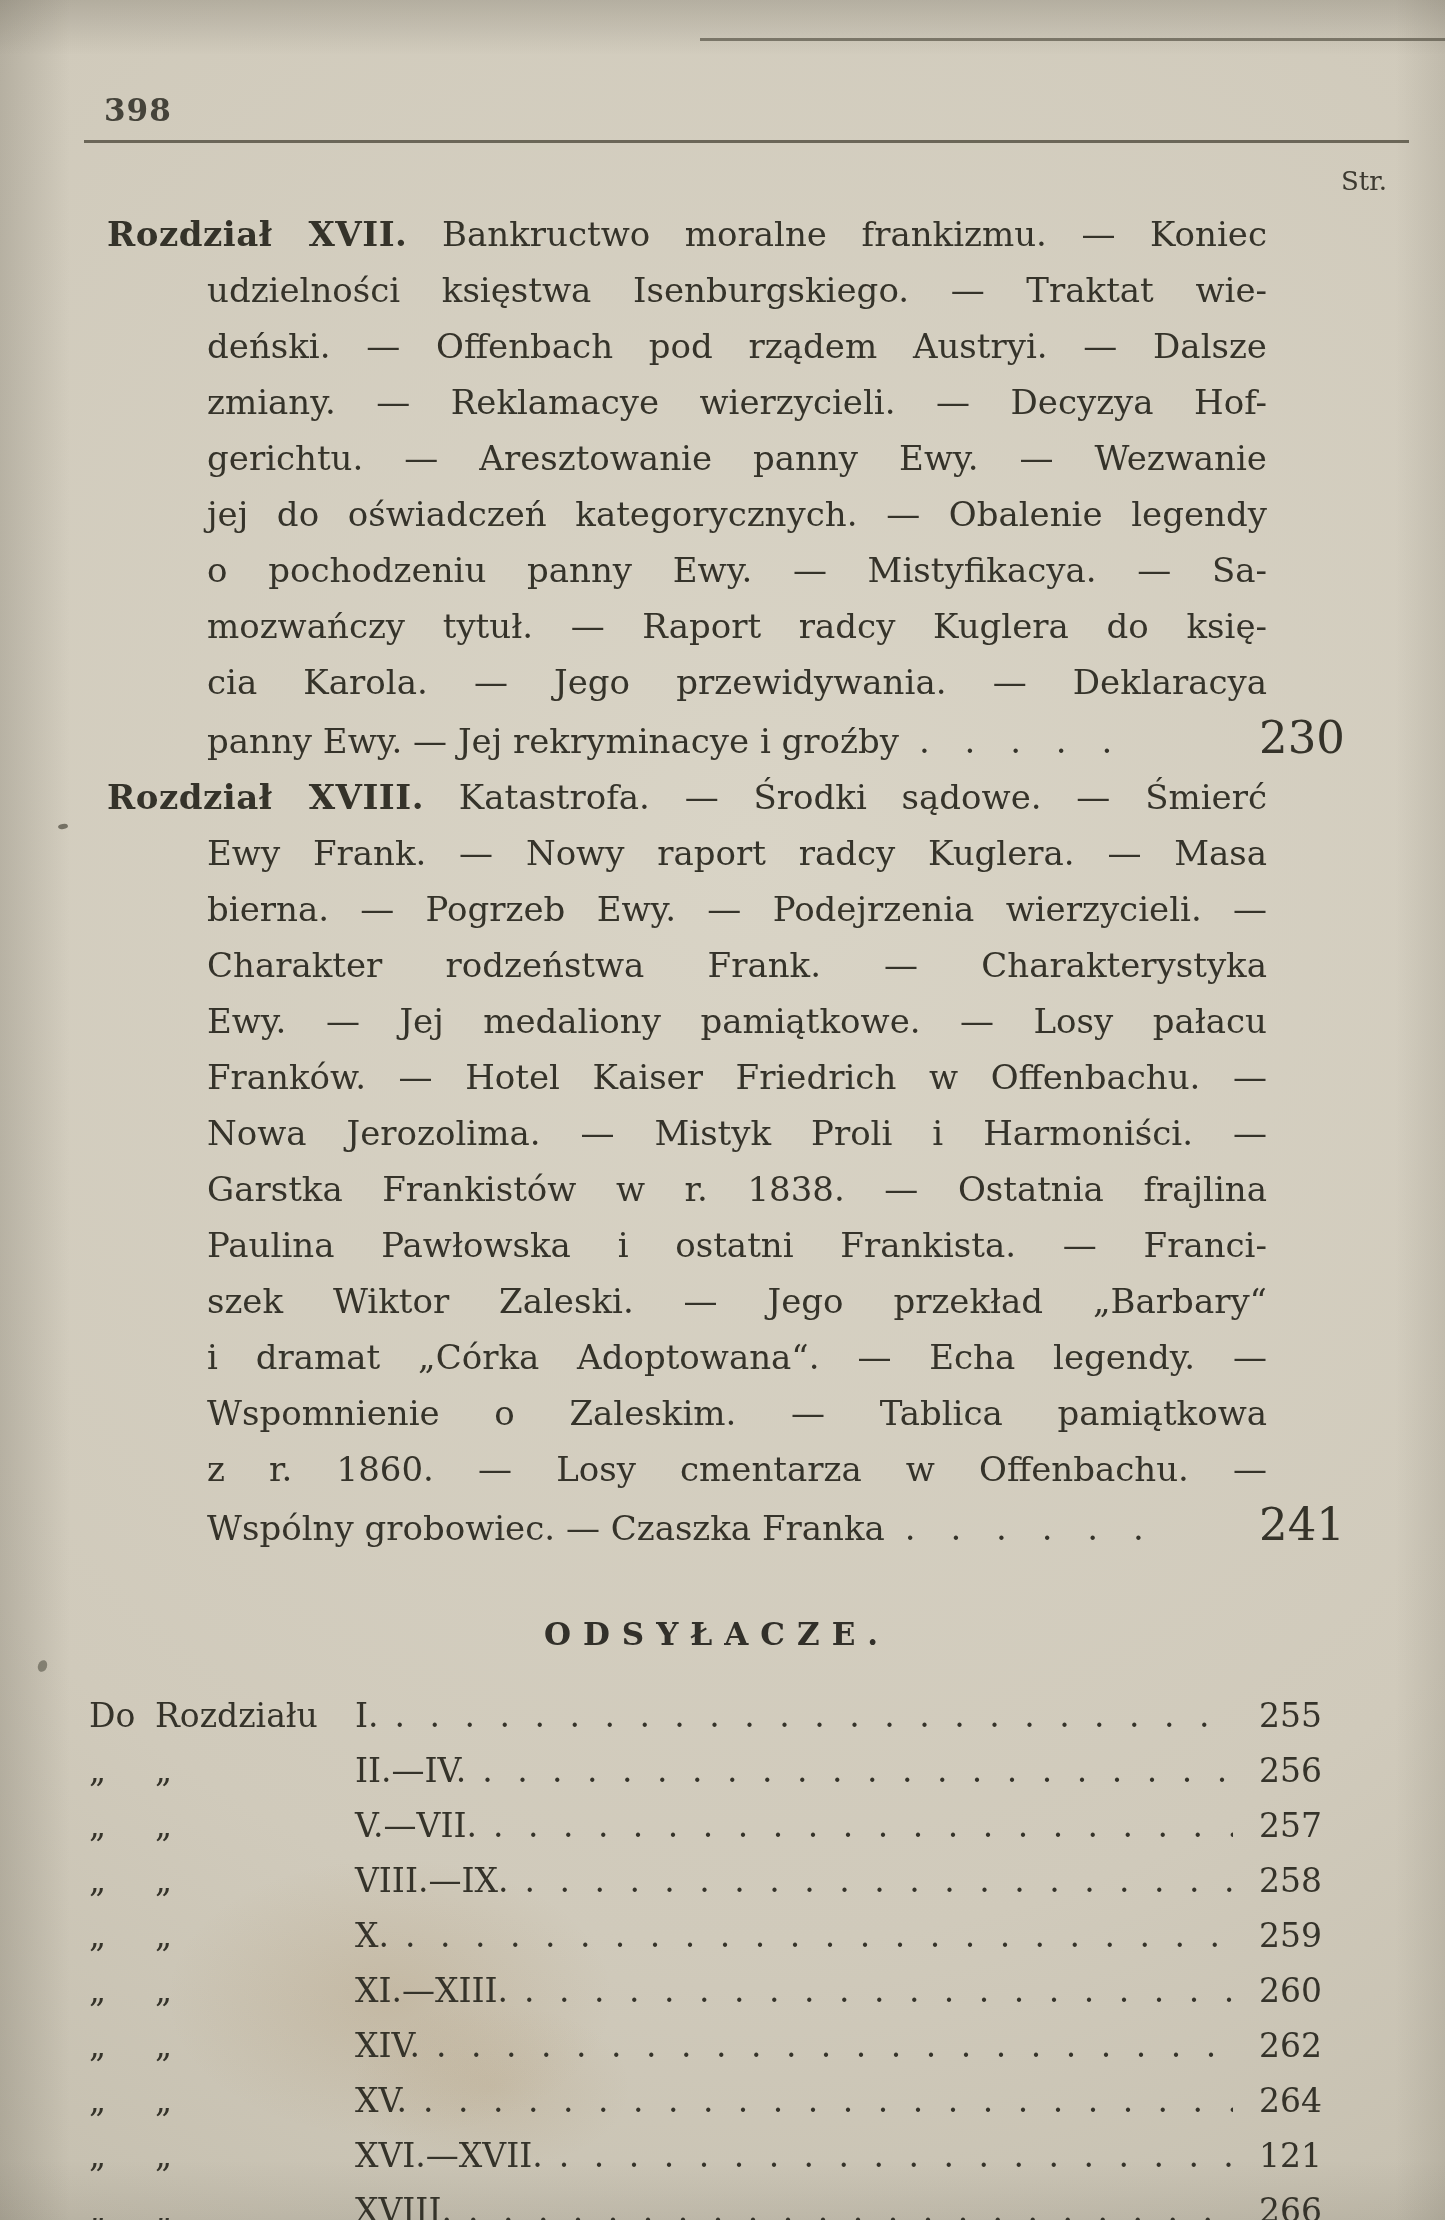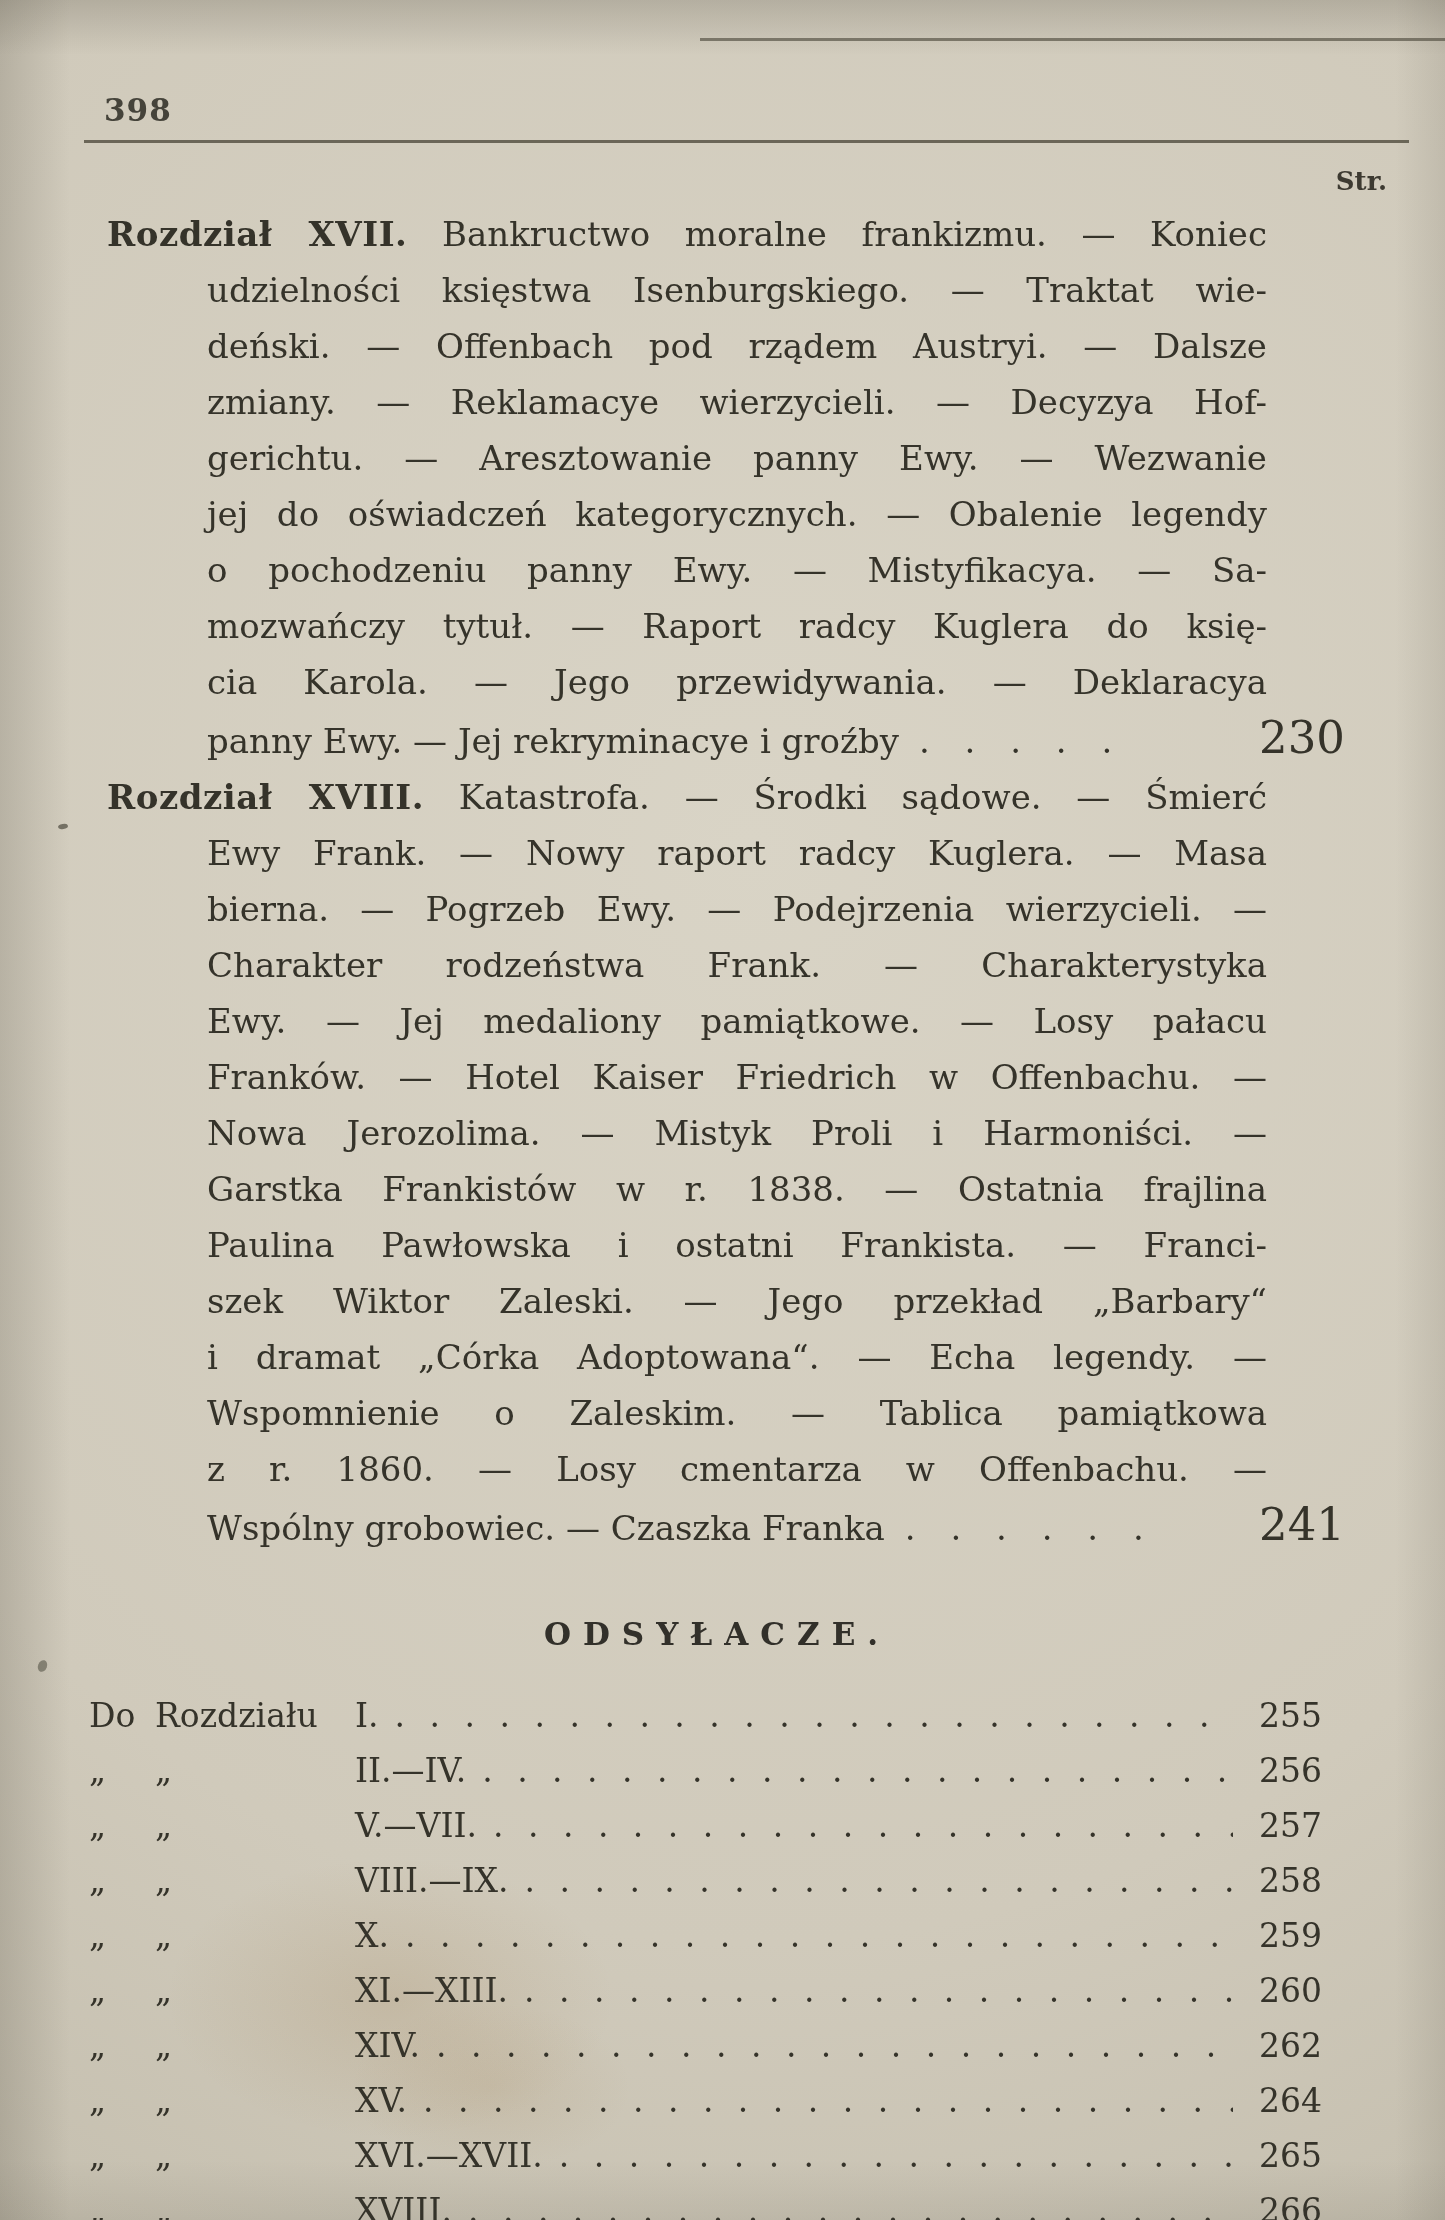--- a/index.html
+++ b/index.html
@@ -23,21 +23,21 @@
   }
   .rule { position:absolute; background:#5f5b4d; }
   .rule-top { top:38px; left:700px; right:0; height:3px; opacity:.75; }
   .rule-head { top:140px; left:84px; width:1325px; height:3px; opacity:.9; }
   .folio {
     position:absolute; top:92px; left:104px;
     font-size:31px; font-weight:700; letter-spacing:1px; color:#45433a;
   }
   .str-label {
     position:absolute; top:166px; right:58px;
-    font-size:26px; font-weight:700; color:#3d3a31;
+    font-size:26px; font-weight:400; color:#3d3a31;
   }
   .toc { position:absolute; top:206px; left:107px; width:1238px; }
   .line { font-size:34px; line-height:56px; text-align:justify; text-align-last:justify; }
   .first-line { margin-right:78px; }
   .chapter-label { font-weight:700; letter-spacing:.5px; }
   .cont { margin-left:100px; margin-right:78px; }
   .last-line {
     display:flex; align-items:baseline; margin-left:100px;
     text-align:left; text-align-last:auto;
   }
@@ -208,21 +208,21 @@
           <span class="rc3">XV.</span>
           <span class="rdots">. . . . . . . . . . . . . . . . . . . . . . . . . . . . . .</span>
           <span class="rpage">264</span>
         </div>
 
         <div class="ref-row">
           <span class="rc1">„</span>
           <span class="rc2">„</span>
           <span class="rc3">XVI.—XVII.</span>
           <span class="rdots">. . . . . . . . . . . . . . . . . . . . . . . . . . . . . .</span>
-          <span class="rpage">265</span>
+          <span class="rpage">121</span>
         </div>
 
         <div class="ref-row">
           <span class="rc1">„</span>
           <span class="rc2">„</span>
           <span class="rc3">XVIII.</span>
           <span class="rdots">. . . . . . . . . . . . . . . . . . . . . . . . . . . . . .</span>
           <span class="rpage">266</span>
         </div>
       </div>

